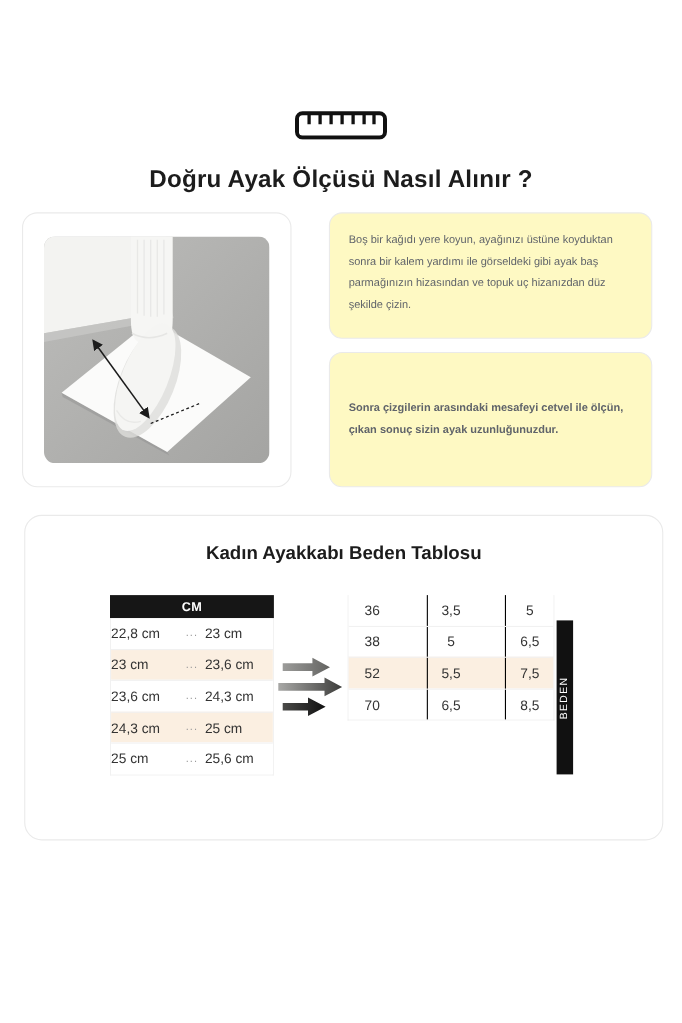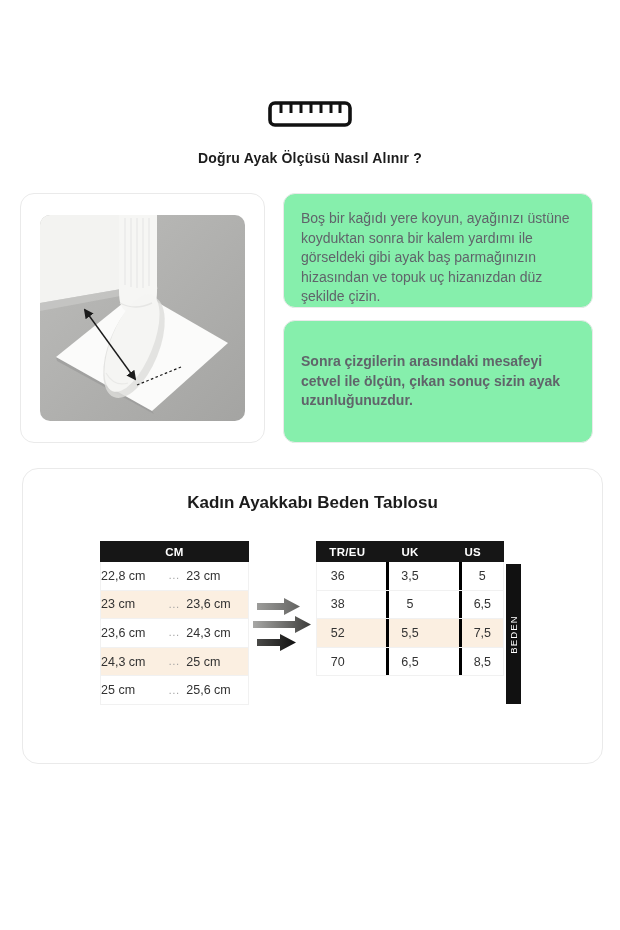--- a/index.html
+++ b/index.html
@@ -2,30 +2,30 @@
 <html><head>
 <meta charset="utf-8">
 <style>
   html,body{margin:0;padding:0;background:#ffffff;}
   body{width:620px;height:930px;font-family:"Liberation Sans",sans-serif;position:relative;overflow:hidden;}
   .page{position:relative;width:620px;height:930px;background:#fff;}
 
   
   .ruler-wrap{position:absolute;top:101px;left:0;width:620px;display:flex;justify-content:center;}
   .page-title{position:absolute;top:150px;left:0;width:620px;text-align:center;
-    font-size:14px;font-weight:700;color:#1c1c1c;letter-spacing:.2px;}
+    font-size:22px;font-weight:700;color:#1c1c1c;letter-spacing:.2px;}
 
   
   .measure-section{position:absolute;top:193px;left:20px;}
   .photo-card{position:absolute;left:0;top:0;width:245px;height:250px;border:1px solid #eaeaea;
     border-radius:14px;box-sizing:border-box;display:flex;align-items:center;justify-content:center;background:#fff;}
   .photo{width:205px;height:206px;border-radius:10px;overflow:hidden;display:block;}
   .steps{position:absolute;left:263px;top:0;width:310px;}
-  .step-card{border:1px solid #eaeaea;border-radius:12px;box-sizing:border-box;background:#86efac;
-    color:#60646a;font-size:14px;line-height:19.5px;padding:15px 17px;}
+  .step-card{border:1px solid #eaeaea;border-radius:12px;box-sizing:border-box;background:#fef9c3;
+    color:#60646a;font-size:10px;line-height:19.5px;padding:15px 17px;margin-left:16px;}
   .step-card.s1{height:115px;}
   .step-card.s2{height:123px;margin-top:12px;display:flex;align-items:center;font-weight:bold;}
 
   
   .size-card{position:absolute;top:468px;left:22px;width:581px;height:296px;border:1px solid #eaeaea;
     border-radius:16px;box-sizing:border-box;background:#fff;}
   .size-title{position:absolute;top:24px;left:0;width:100%;text-align:center;
     font-size:17px;font-weight:700;color:#1c1c1c;}
 
   .t-header{height:21px;background:#161616;color:#fff;display:flex;align-items:center;justify-content:center;
@@ -36,21 +36,21 @@
   .row.hl{background:#fbefe1;}
 
   .cm-table{position:absolute;left:77px;top:72px;width:149px;border-radius:19px;}
   .c-from,.c-to{width:42%;text-align:left;}
   .c-sep{width:16%;text-align:center;color:#9a9a9a;font-size:10px;letter-spacing:1px;}
 
   .intl-table{position:absolute;left:293px;top:72px;width:188px;}
   .intl-table .t-header{justify-content:flex-start;}
   .h-cell{flex:1;text-align:center;}
   .intl-table .cell{flex:1;text-align:center;}
-  .intl-table .cell + .cell{border-left:3px solid #000000;align-self:stretch;display:flex;align-items:center;justify-content:center;margin-left:28px;}
+  .intl-table .cell + .cell{border-left:1px solid #000000;align-self:stretch;display:flex;align-items:center;justify-content:center;margin-left:28px;}
   .intl-table .cell:first-child{display:flex;align-items:center;justify-content:center;align-self:stretch;}
 
   .beden-bar{position:absolute;left:483px;top:95px;width:15px;height:140px;background:#111;
     display:flex;align-items:center;justify-content:center;}
   .beden-bar span{transform:rotate(-90deg);color:#fff;font-size:9.5px;letter-spacing:1.2px;white-space:nowrap;}
 
   .arrows{position:absolute;left:228px;top:128px;}
 </style>
 </head>
 <body>
@@ -176,25 +176,20 @@
               <stop offset="1" stop-color="#111111"></stop>
           </linearGradient>
         </defs>
         <polygon fill="url(#ag1)" points="6,6 33,6 33,1 49,9.5 33,18 33,13 6,13"></polygon>
         <polygon fill="url(#ag2)" points="2,24 44,24 44,19 60,27.5 44,36 44,31 2,31"></polygon>
         <polygon fill="url(#ag3)" points="6,42 29,42 29,37 45,45.5 29,54 29,49 6,49"></polygon>
       </svg>
     </div>
 
     <div class="intl-table">
-      <div class="t-header">
-        <span class="h-cell">TR/EU</span>
-        <span class="h-cell">UK</span>
-        <span class="h-cell">US</span>
-      </div>
       <div class="t-rows">
         <div class="row">
           <span class="cell">36</span>
           <span class="cell">3,5</span>
           <span class="cell">5</span>
         </div>
         <div class="row">
           <span class="cell">38</span>
           <span class="cell">5</span>
           <span class="cell">6,5</span>

